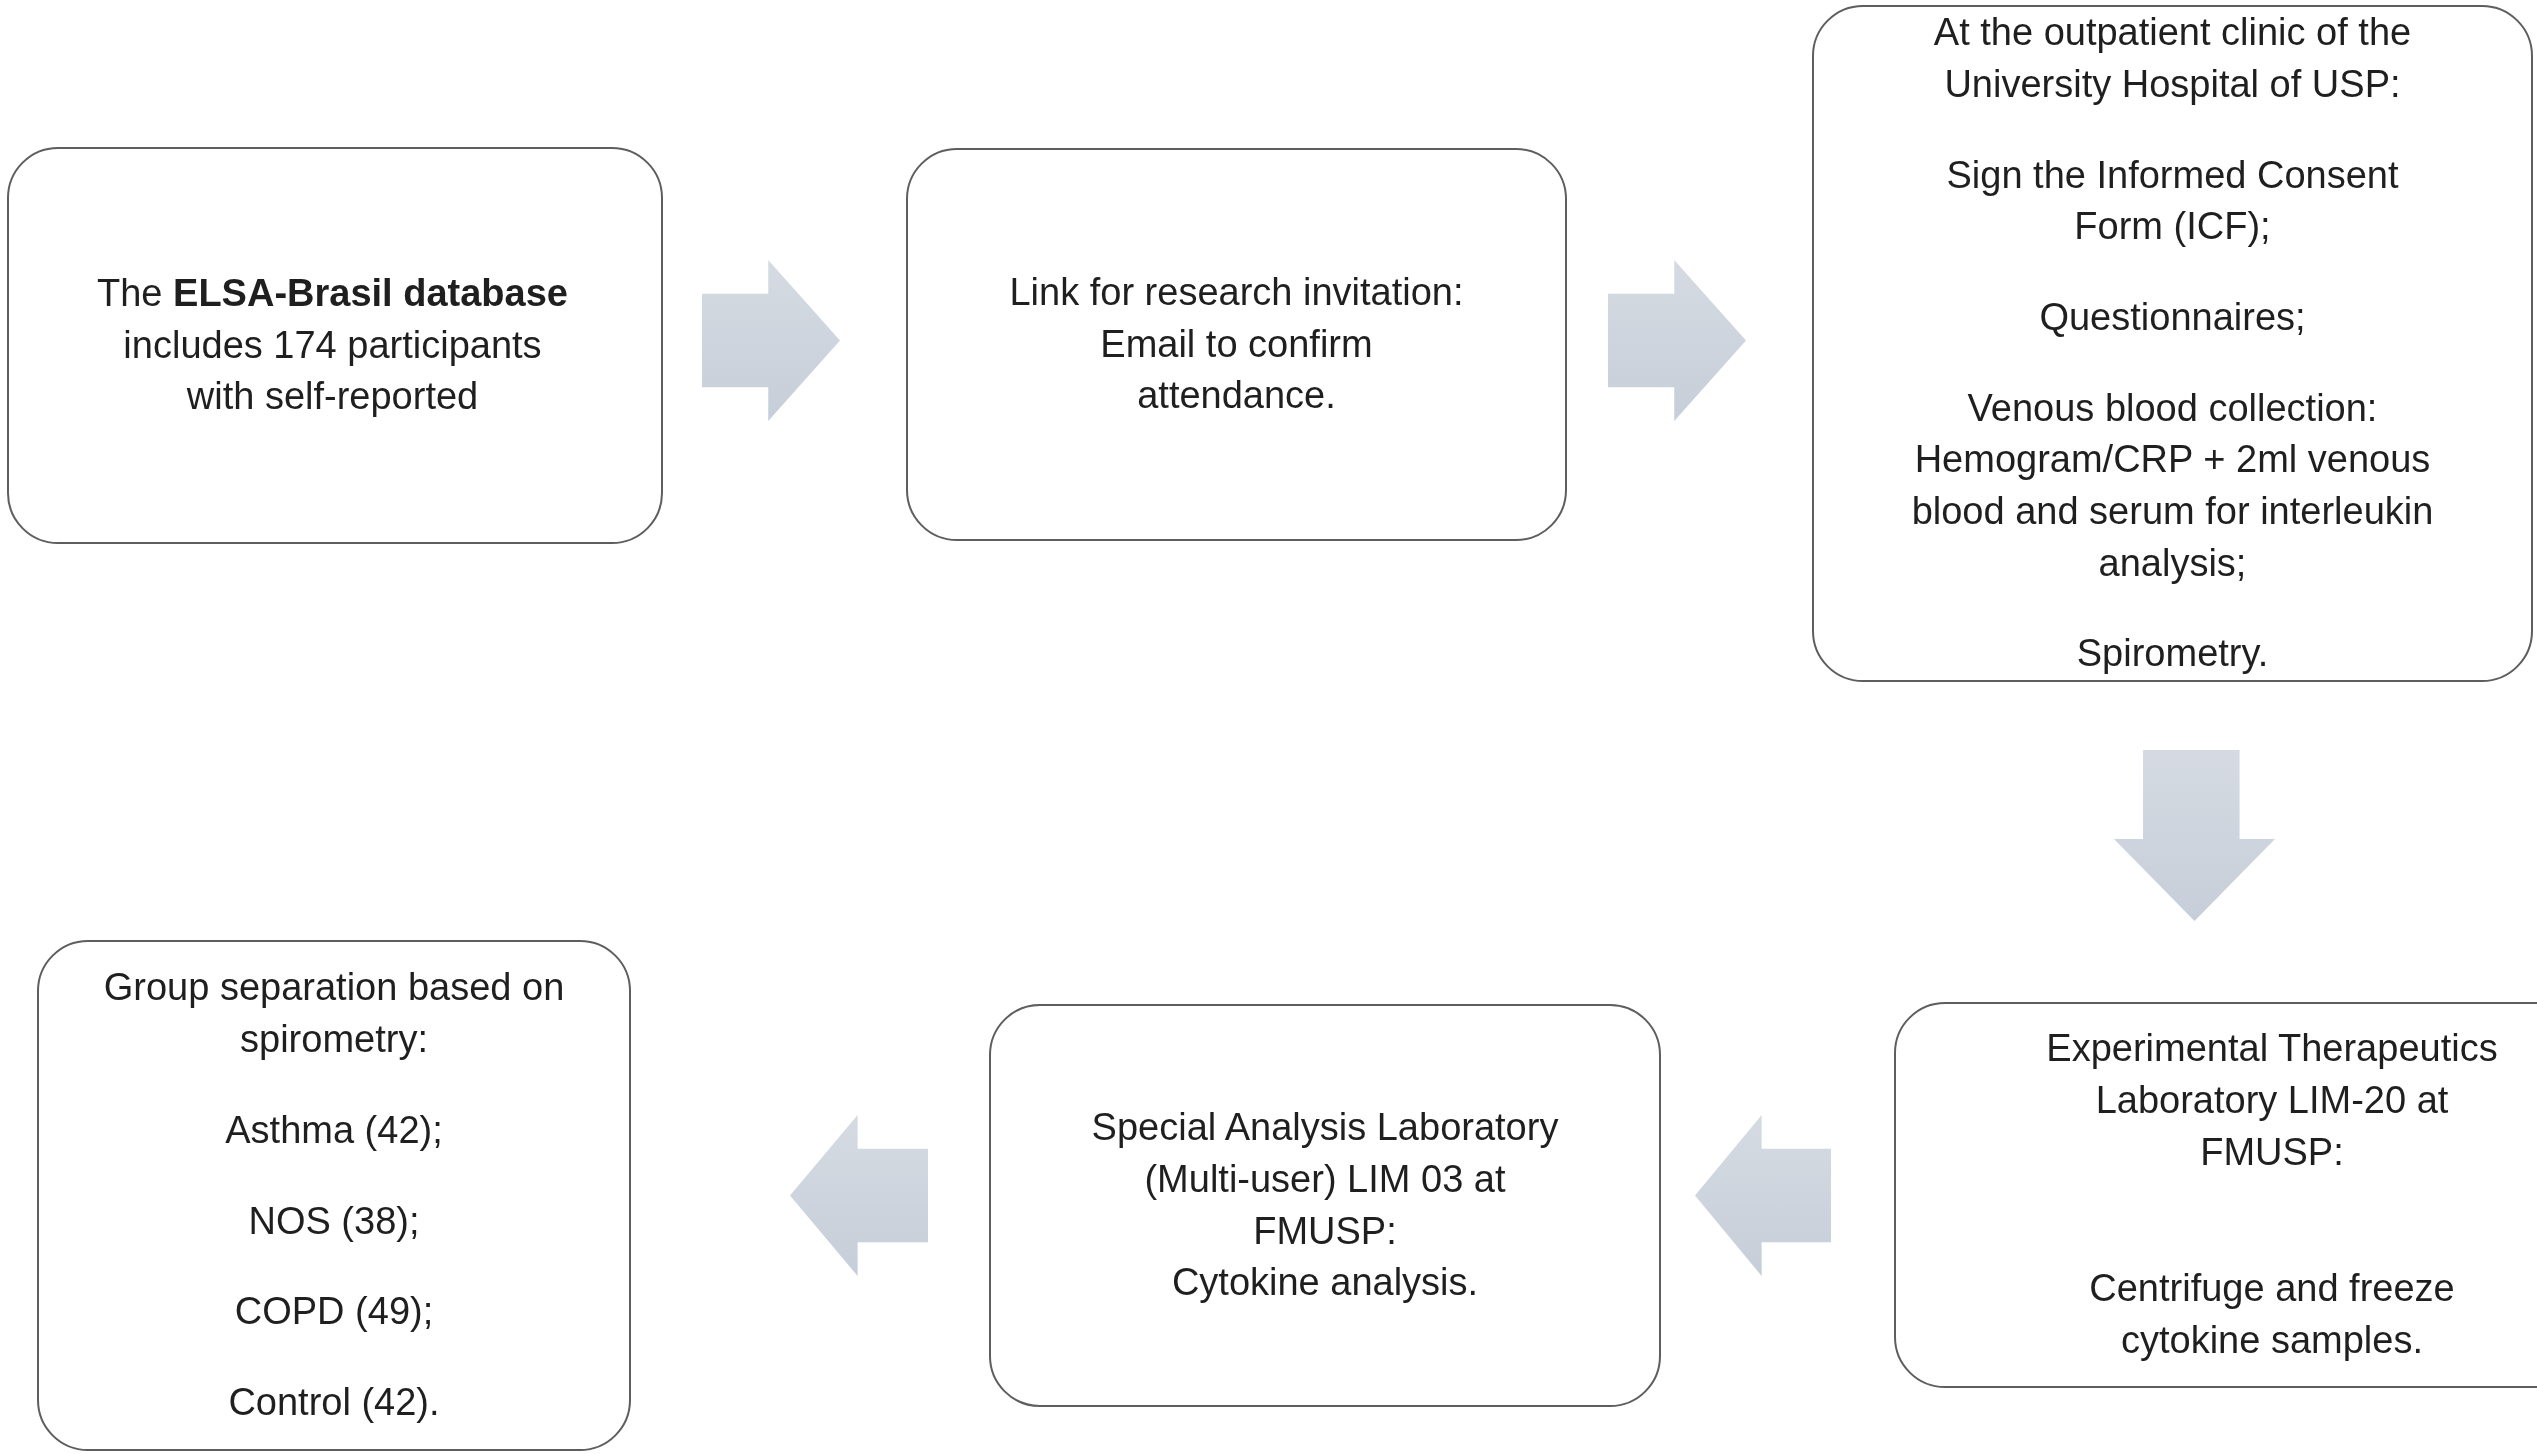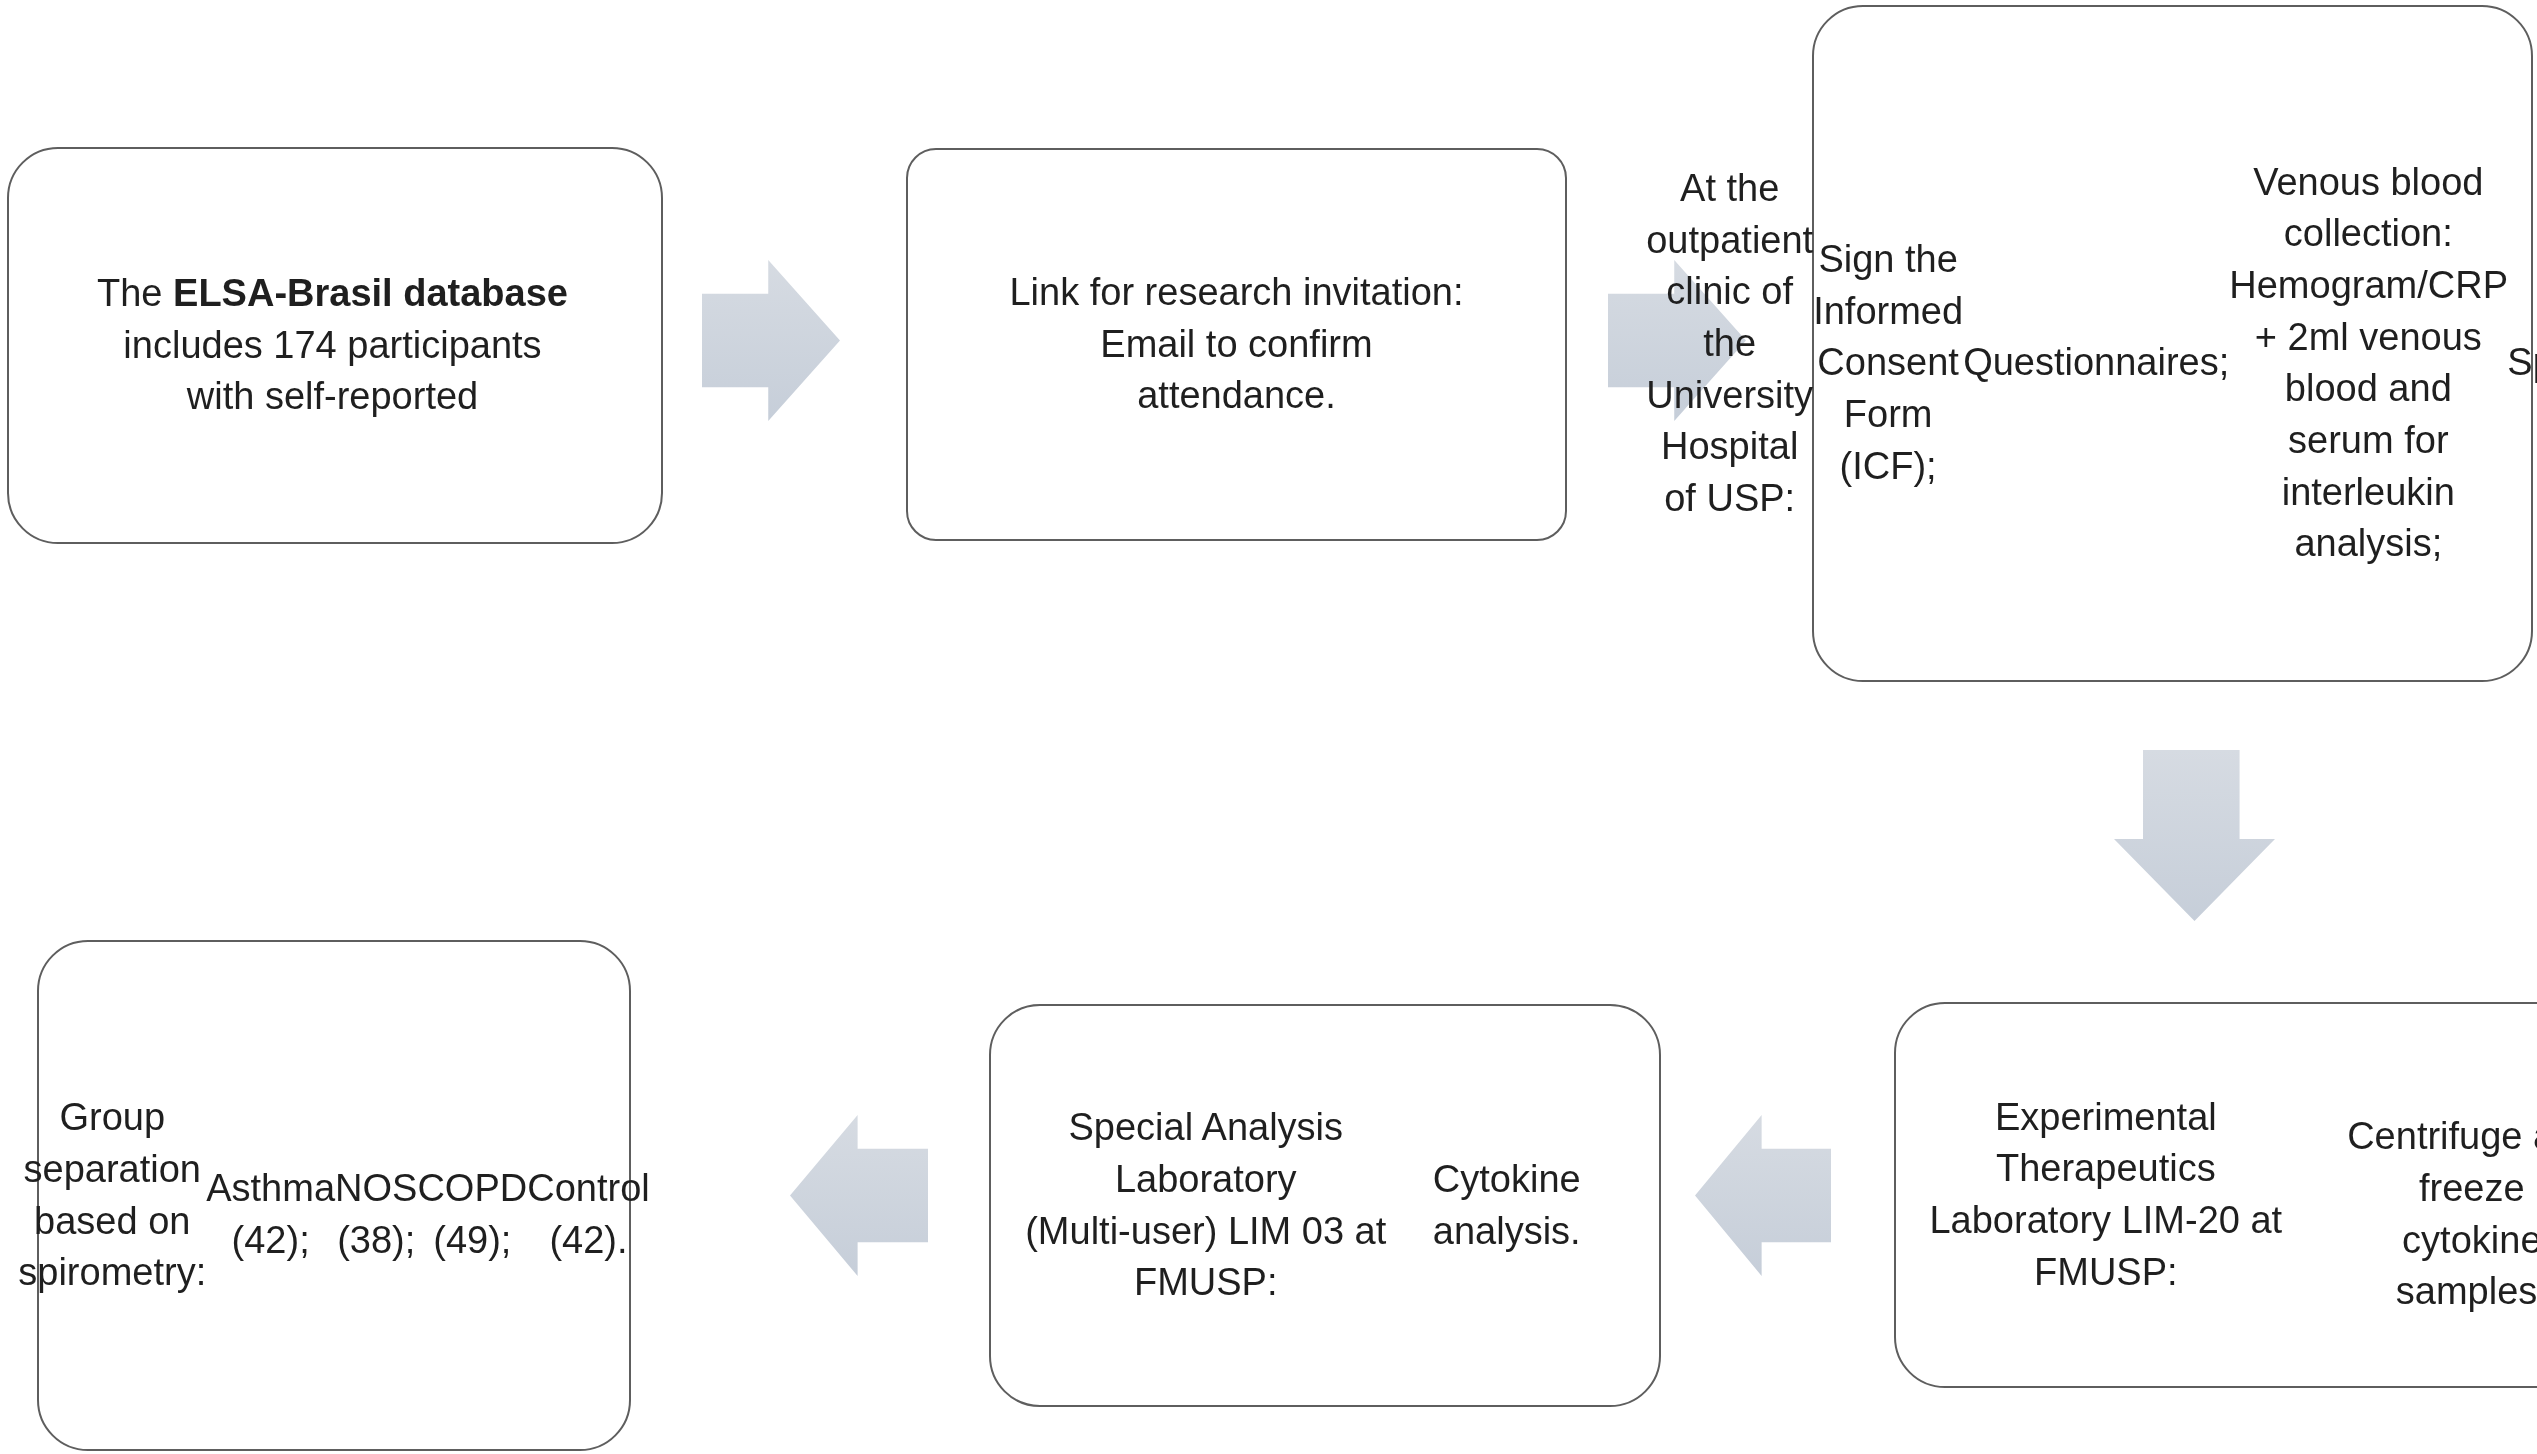--- a/index.html
+++ b/index.html
@@ -19,41 +19,42 @@
     color: var(--text-color);
     overflow: hidden;
   }
   .box {
     position: absolute;
     box-sizing: border-box;
     background: var(--bg);
     border: 2.6px solid var(--border-color);
     border-radius: 51px;
     display: flex;
+    flex-direction: column;
     align-items: center;
     justify-content: center;
     text-align: center;
     padding: 26px 33px;
     font-size: 38px;
     line-height: 1.36;
   }
   .para + .para { margin-top: 39px; }
   .box.tight .para + .para { margin-top: 0; }
   .line { display: block; }
   .bold { font-weight: bold; }
   .arrow {
     position: absolute;
     background: linear-gradient(180deg, var(--arrow-top), var(--arrow-bottom));
   }
   .arrow.right { clip-path: polygon(0% 21%, 48% 21%, 48% 0%, 100% 50%, 48% 100%, 48% 79%, 0% 79%); }
   .arrow.left  { clip-path: polygon(0% 50%, 49% 0%, 49% 21%, 100% 21%, 100% 79%, 49% 79%, 49% 100%); }
   .arrow.down  { clip-path: polygon(18% 0%, 78% 0%, 78% 52%, 100% 52%, 50% 100%, 0% 52%, 18% 52%); }
 
   #box-elsa       { left: 7px;    top: 147px;  width: 656px; height: 397px; padding-left: 28px; }
-  #box-invitation { left: 906px; top: 148px;  width: 661px; height: 393px; border-radius: 30px; }
+  #box-invitation { left: 906px; top: 148px;  width: 661px; height: 393px; }
   #box-clinic     { left: 1812px; top: 5.2px;    width: 721px; height: 677px; }
   #box-lim20      { left: 1894px; top: 1002px; width: 756px; height: 386px; gap: 46px; }
   #box-lim03      { left: 989px; top: 1004px; width: 672px; height: 403px; }
   #box-groups     { left: 37px;   top: 940px; width: 594px; height: 511px; }
 
   #arrow-1 { left: 702px;  top: 260px;  width: 138px; height: 161px; }
   #arrow-2 { left: 1608px; top: 260px;  width: 138px; height: 161px; }
   #arrow-3 { left: 2114px; top: 750px;  width: 161px; height: 171px; }
   #arrow-4 { left: 1695px; top: 1115px; width: 136px; height: 161px; }
   #arrow-5 { left: 790px;  top: 1115px; width: 138px; height: 161px; }

